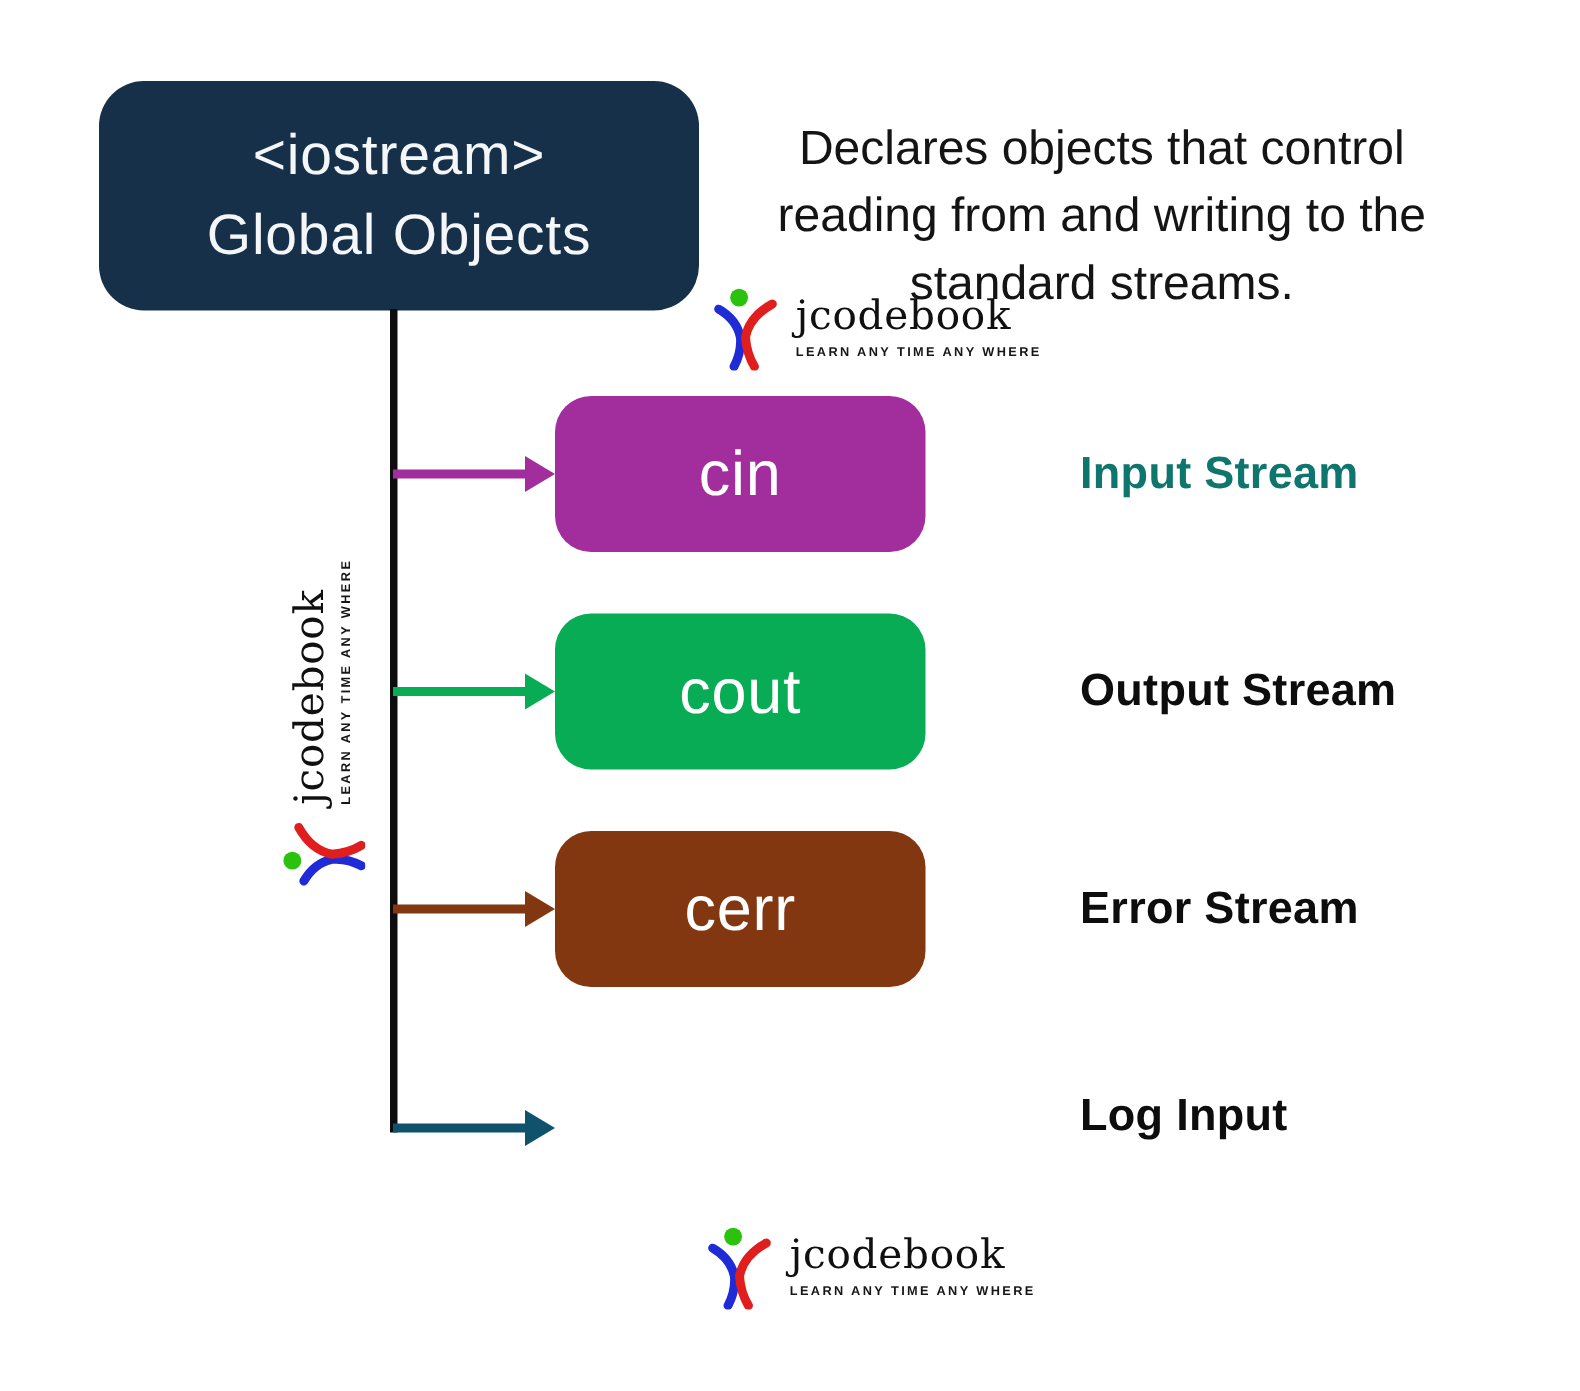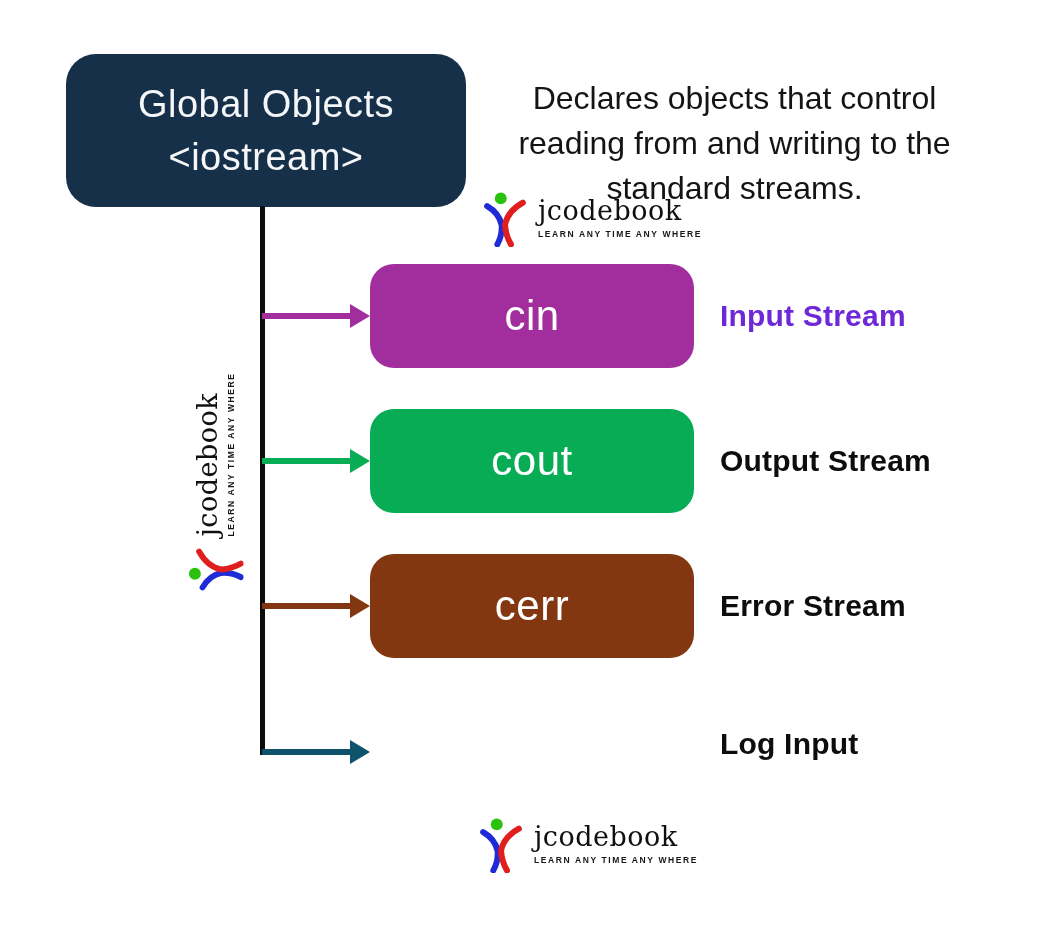--- a/index.html
+++ b/index.html
@@ -33,54 +33,54 @@
   
   .row{position:absolute;left:0;width:1053px;height:104px;}
   .arrow{position:absolute;left:262px;top:0;width:110px;height:104px;}
   .shaft{position:absolute;left:0;top:49px;width:90px;height:6px;}
   .head{
     position:absolute;left:88px;top:40px;width:0;height:0;
     border-top:12px solid transparent;border-bottom:12px solid transparent;
     border-left:20px solid #000;
   }
   .node-box{
-    position:absolute;left:370px;top:0;width:324px;height:104px;
+    position:absolute;left:370px;top:0;width:247px;height:104px;
     border-radius:24px;
     display:flex;align-items:center;justify-content:center;
     color:#ffffff;font-size:42px;letter-spacing:.5px;
   }
   .row-label{
     position:absolute;left:720px;top:0;height:104px;
     display:flex;align-items:center;
     color:#0d0d0d;font-size:30px;font-weight:bold;letter-spacing:.2px;
   }
 
   
   .logo{display:flex;align-items:center;gap:10px;width:205px;height:64px;}
-  .logo-abs{position:absolute;}
+  .logo-abs{position:absolute;justify-content:center;}
   .logo-mark{width:46px;height:58px;flex:0 0 auto;}
   .logo-text{display:flex;flex-direction:column;align-items:flex-start;}
   .logo-word{
     font-family:"DejaVu Serif","Liberation Serif",serif;
     font-size:27px;line-height:1.05;color:#101010;letter-spacing:.5px;
   }
   .logo-tagline{
     font-size:8.5px;font-weight:bold;letter-spacing:1.6px;color:#161616;
     margin-top:3px;white-space:nowrap;
   }
   .logo-rotated{transform:rotate(-90deg);transform-origin:center center;}
 </style>
 </head>
 <body>
 
 <div class="canvas" style="background: rgb(255, 255, 255);">
 
   <div class="title-box" style="background: rgb(22, 48, 74);">
+    <div>&lt;iostream&gt;</div>
     <div>Global Objects</div>
-    <div>&lt;iostream&gt;</div>
   </div>
 
   <div class="description">Declares objects that control reading from and writing to the standard streams.</div>
 
   <div class="trunk" style="background: rgb(13, 13, 13);"></div>
 
   <div class="logo logo-abs" style="left:482px;top:186px;">
     <svg class="logo-mark" viewBox="0 0 54 64">
       <path class="lg-left" d="M6 18 Q20 26 23 40 Q24 52 18 63" fill="none" stroke-width="7" stroke-linecap="round" stroke="#1F2BD6"></path>
       <path class="lg-right" d="M48 14 Q30 24 27 40 Q28 53 34 63" fill="none" stroke-width="7" stroke-linecap="round" stroke="#E01E1E"></path>
@@ -107,21 +107,21 @@
   </div>
 
   <div class="row" style="top:264px">
     <div class="arrow">
       <div class="shaft" style="background: rgb(161, 46, 156);"></div>
       <div class="head" style="border-left-color: rgb(161, 46, 156);"></div>
     </div>
     <div class="node-box" style="background: rgb(161, 46, 156);">
       <span>cin</span>
     </div>
-    <div class="row-label" style="color: #6d28d9;">Input Stream</div>
+    <div class="row-label" style="color: #0f766e;">Input Stream</div>
   </div>
 
   <div class="row" style="top:409px">
     <div class="arrow">
       <div class="shaft" style="background: rgb(7, 172, 85);"></div>
       <div class="head" style="border-left-color: rgb(7, 172, 85);"></div>
     </div>
     <div class="node-box" style="background: rgb(7, 172, 85);">
       <span>cout</span>
     </div>

